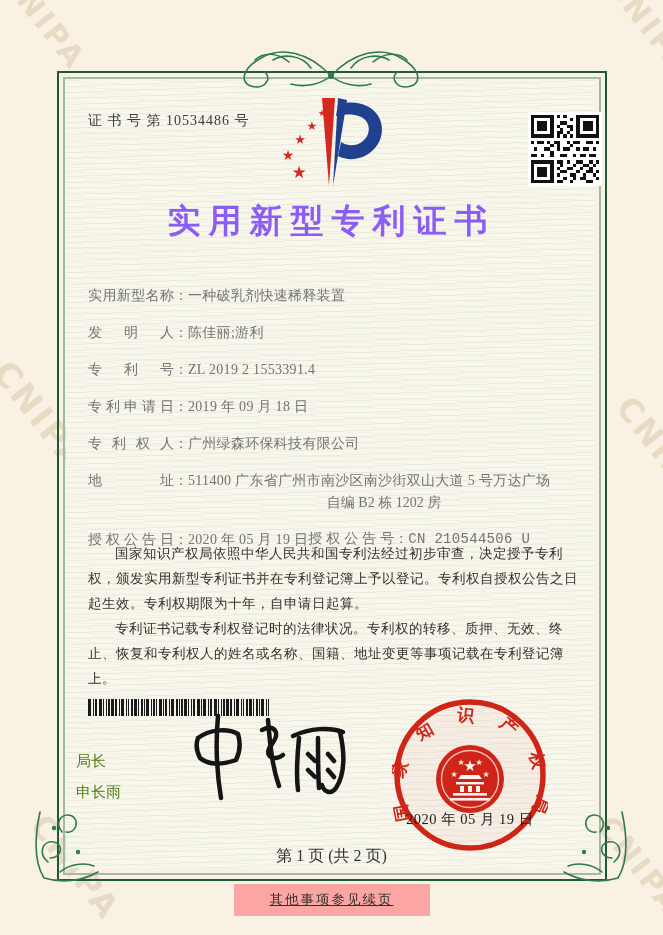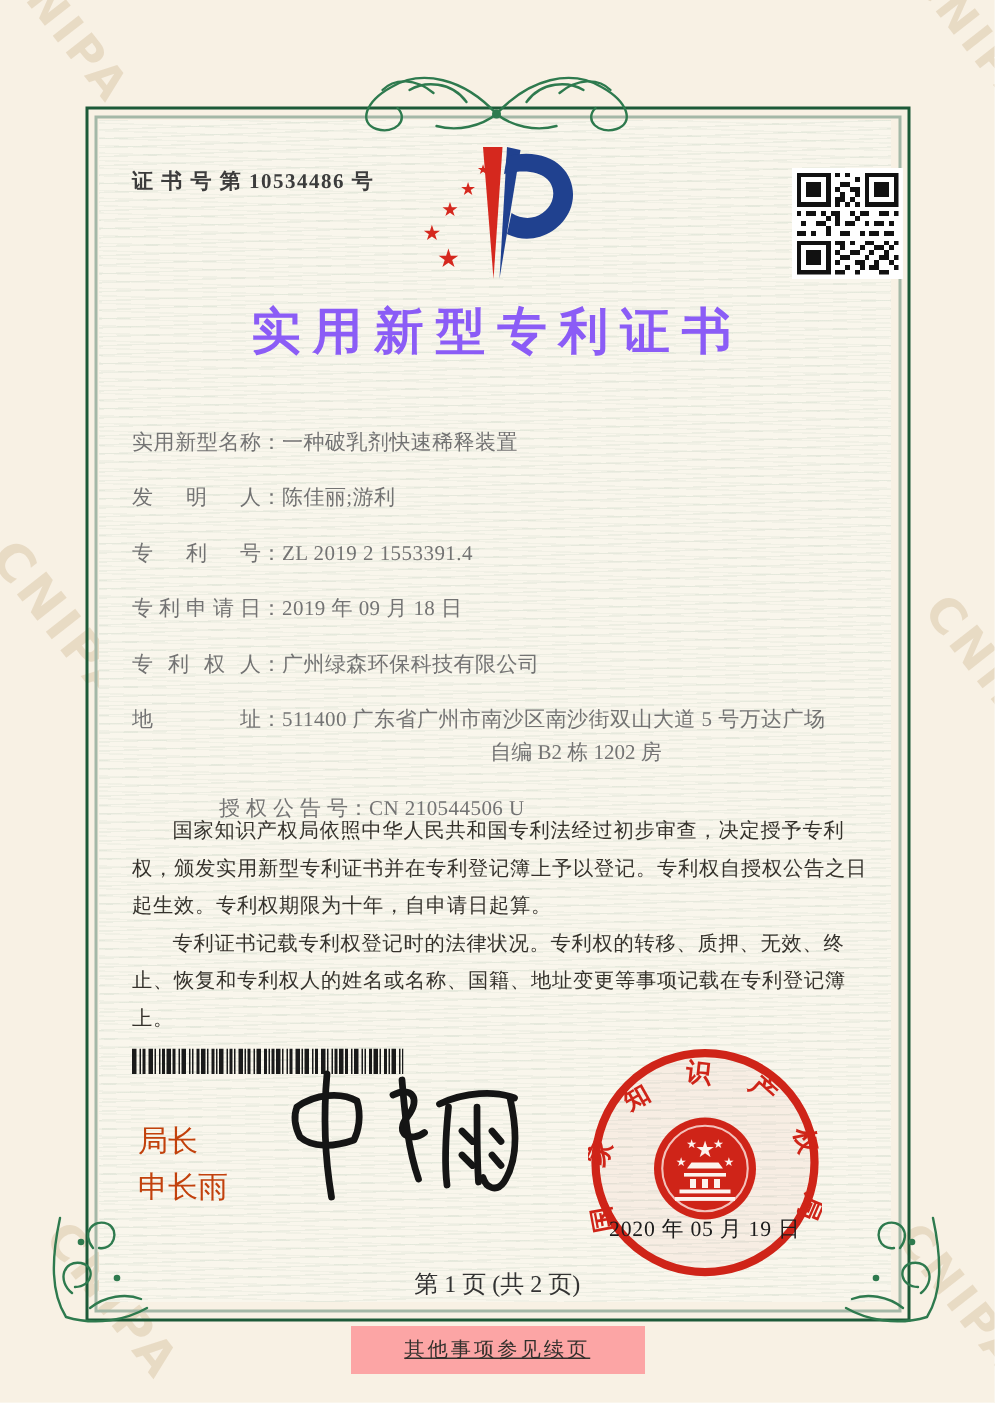--- a/index.html
+++ b/index.html
@@ -17,38 +17,38 @@
   .frame-outer{position:absolute; left:57px; top:71px; width:546px; height:806px;
     border:2.5px solid #1c5a38;}
   .frame-inner{position:absolute; left:63px; top:77px; width:534px; height:794px;
     border:2px solid #a4b8a7;}
   .frame-bg{position:absolute; left:66px; top:80px; width:528px; height:788px;
     background:
       repeating-linear-gradient(178deg, rgba(130,165,140,0.10) 0 1px, transparent 1px 6px),
       repeating-linear-gradient(2deg, rgba(130,165,140,0.07) 0 1px, transparent 1px 5px),
       #f9f6ec;}
   .ornament{position:absolute; pointer-events:none;}
-  .cert-no{position:absolute; left:88px; top:112px; font-size:14px; color:#3c3c3c; letter-spacing:1px;font-weight:bold;}
+  .cert-no{position:absolute; left:88px; top:112px; font-size:14px; color:#3c3c3c; letter-spacing:1px;}
   .logo{position:absolute; left:272px; top:94px;}
   .qr{position:absolute; left:528px; top:112px; background:#fff; padding:3px;}
   .title{position:absolute; left:0; top:199px; width:100%; text-align:center;
     font-size:33px; font-weight:bold; letter-spacing:8px; color:#8b5cf6;}
   .fields{position:absolute; left:88px; top:288px; width:492px; font-size:14px; color:#737373;}
   .row{margin-bottom:22px; line-height:15px; white-space:nowrap;}
   .flabel{display:inline-block; width:86px; text-align:justify; text-align-last:justify; vertical-align:top;}
   .colon{display:inline-block; width:14px;}
   .fvalue{letter-spacing:0.3px;}
   .addr2{padding-left:100px; margin-top:7px; line-height:15px;text-align:center;}
   .grantrow{display:flex;}
-  .grant2{margin-left:58px;}
+  .grant2{font-family:Liberation Mono, monospace;}
   .paras{position:absolute; left:88px; top:541px; width:490px; font-size:13.5px;
     line-height:25px; color:#35322c; letter-spacing:0.5px;}
   .paras p{margin:0; text-indent:2em;}
   .barcode{position:absolute; left:88px; top:699px;}
-  .director{position:absolute; left:92px; top:746px; font-size:20px; line-height:31px; color:#c2410c;}
+  .director{position:absolute; left:76px; top:746px; font-size:15px; line-height:31px; color:#4d7c0f;}
   .signature{position:absolute; left:180px; top:706px;}
   .seal{position:absolute; left:392px; top:697px;}
   .seal-date{position:absolute; left:406px; top:810px; width:160px; font-size:14.5px;
     color:#1b1b1b; letter-spacing:0.5px;}
   .pageno{position:absolute; left:0; top:846px; width:100%; text-align:center; font-size:16px; color:#333;}
   .contbox{position:absolute; left:50%; top:884px; transform:translateX(-50%);
     background:#fca5a5; padding:7px 36px; font-size:13.5px; letter-spacing:2px; color:#33302c; white-space:nowrap;text-decoration:underline;}
 </style>
 </head>
 <body>
@@ -165,20 +165,23 @@
       <span class="flabel">专利申请日</span><span class="colon">：</span><span class="fvalue">2019 年 09 月 18 日</span>
     </div>
     <div class="row">
       <span class="flabel">专利权人</span><span class="colon">：</span><span class="fvalue">广州绿森环保科技有限公司</span>
     </div>
     <div class="row">
       <span class="flabel">地址</span><span class="colon">：</span><span class="fvalue">511400 广东省广州市南沙区南沙街双山大道 5 号万达广场</span>
       <div class="addr2">自编 B2 栋 1202 房</div>
     </div>
     <div class="row grantrow">
+      <div>
+        <span class="flabel">授权公告日</span><span class="colon">：</span><span class="fvalue">2020 年 05 月 19 日</span>
+      </div>
       <div class="grant2">
         <span class="flabel">授权公告号</span><span class="colon">：</span><span class="fvalue">CN 210544506 U</span>
       </div>
     </div>
   </div>
 
   <div class="paras">
     <p>国家知识产权局依照中华人民共和国专利法经过初步审查，决定授予专利权，颁发实用新型专利证书并在专利登记簿上予以登记。专利权自授权公告之日起生效。专利权期限为十年，自申请日起算。</p>
     <p>专利证书记载专利权登记时的法律状况。专利权的转移、质押、无效、终止、恢复和专利权人的姓名或名称、国籍、地址变更等事项记载在专利登记簿上。</p>
   </div>

